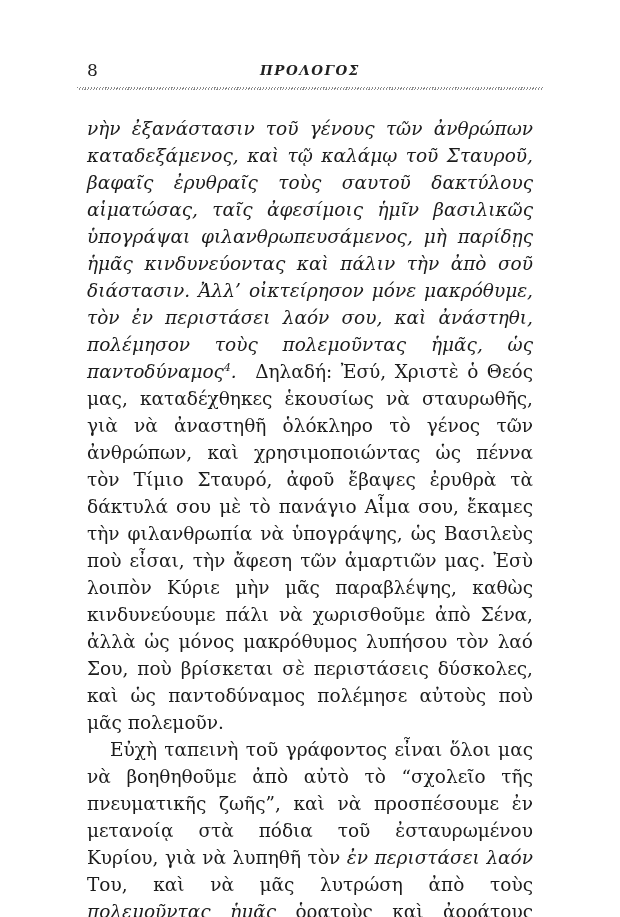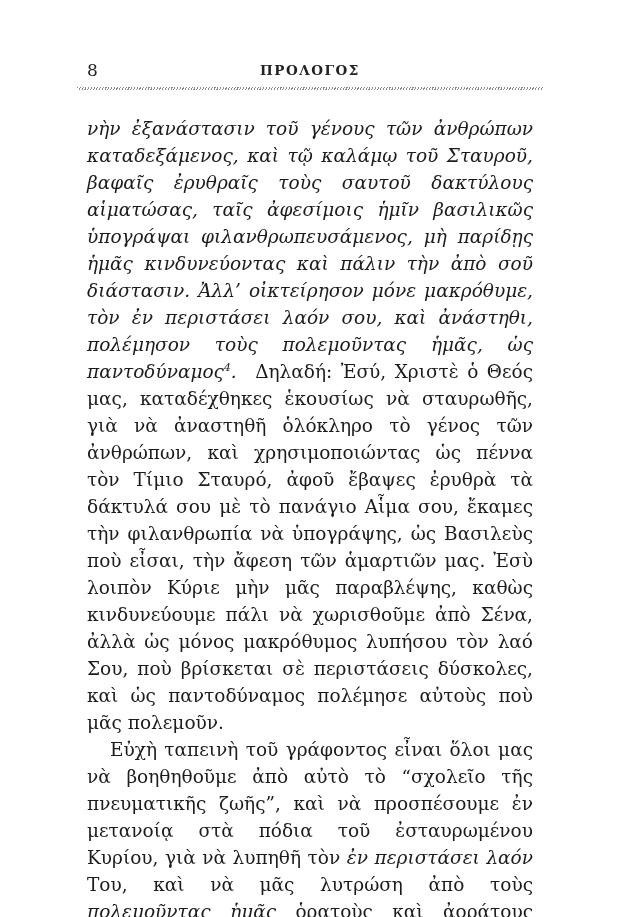--- a/index.html
+++ b/index.html
@@ -33,20 +33,21 @@
   .running-title {
     position: absolute;
     left: 0;
     right: 0;
     top: 4px;
     text-align: center;
     font-size: 13.5px;
     font-weight: bold;
     letter-spacing: 1.5px;
     color: #222;
+    font-style: italic;
   }
   .header-rule {
     height: 3px;
     margin: 5px -10px 0 -10px;
     background: repeating-linear-gradient(
       115deg,
       #8a8a8a 0px, #8a8a8a 1px,
       transparent 1px, transparent 2.6px
     );
   }

